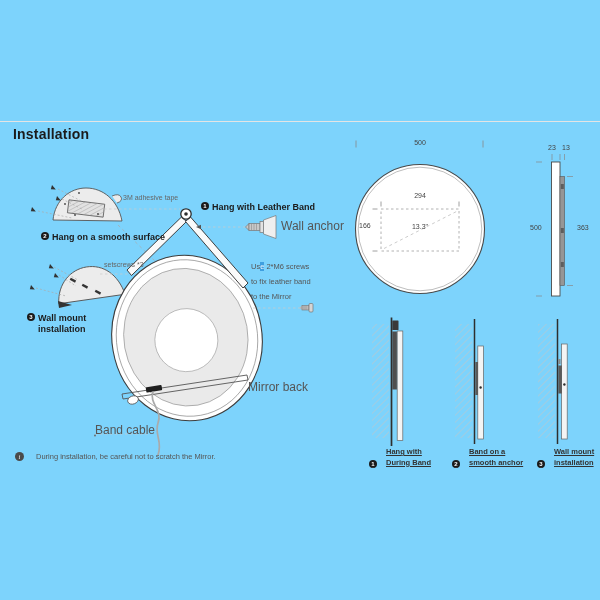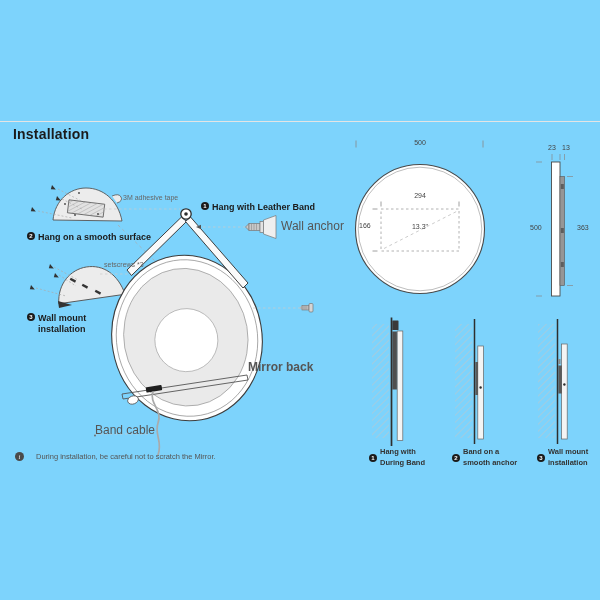--- a/index.html
+++ b/index.html
@@ -15,21 +15,21 @@
          background:#1b1b1b;color:#fff;font-size:6px;line-height:8px;text-align:center;font-weight:bold;}
   .step .lines{line-height:11px;}
   .dim{font-size:7px;color:#444;}
   .center{text-align:center;}
   .m6{font-size:7.5px;color:#555;line-height:15px;}
   .hl{background:#3f9fe0;color:#eaf4fc;}
   .footnote{display:flex;align-items:center;gap:12px;font-size:7.5px;color:#555;}
   .info-badge{flex:0 0 auto;display:inline-block;width:9px;height:9px;border-radius:50%;
               background:#4a4a4a;color:#fff;font-size:6.5px;line-height:9px;text-align:center;
               font-family:"Liberation Serif",serif;font-style:italic;}
-  .mount-label{display:flex;align-items:center;gap:3px;font-size:7.5px;font-weight:600;color:#333;}
+  .mount-label{display:flex;align-items:flex-end;gap:9px;font-size:7.5px;font-weight:600;color:#333;text-decoration:underline;}
   .mount-label .lines{line-height:10.5px;}
   svg{position:absolute;left:0;top:0;}
 </style>
 </head>
 <body>
 
 <div class="page">
   <div class="top-rule"></div>
 
   <svg width="600" height="600" viewBox="0 0 600 600">
@@ -175,21 +175,21 @@
       <rect x="558.3" y="359" width="2.2" height="5" fill="#8a8a8a"></rect>
       <rect x="558.3" y="365.5" width="3.6" height="28" fill="#5a5a5a"></rect>
       <circle cx="564.4" cy="384.5" r="1.2" fill="#2e2e2e"></circle>
     </g>
   </svg>
 
   <div class="abs page-title">Installation</div>
 
   <div class="abs small-label" style="left:123px;top:194px;">3M adhesive tape</div>
 
-  <div class="abs step" style="left:27px;top:232px;">
+  <div class="abs step" style="left:41px;top:232px;">
     <span class="badge">2</span>
     <span>Hang on a smooth surface</span>
   </div>
 
   <div class="abs small-label" style="left:104px;top:261px;">setscrews *3</div>
 
   <div class="abs step" style="left:27px;top:313px;">
     <span class="badge">3</span>
     <span class="lines">
       <span style="display:block;">Wall mount</span>
@@ -197,22 +197,27 @@
     </span>
   </div>
 
   <div class="abs step" style="left:201px;top:202px;">
     <span class="badge">1</span>
     <span>Hang with Leather Band</span>
   </div>
 
   <div class="abs mid-label" style="left:281px;top:219px;">Wall anchor</div>
 
-
-  <div class="abs mid-label" style="left:248px;top:360px;font-weight:bold;">Mirror back</div>
+  <div class="abs m6" style="left:251px;top:259px;">
+    <span>Us</span><span class="hl">e</span><span> 2*M6 screws</span><br>
+    <span>to fix leather band</span><br>
+    <span>to the Mirror</span>
+  </div>
+
+  <div class="abs mid-label" style="left:248px;top:380px;">Mirror back</div>
   <div class="abs mid-label" style="left:95px;top:423px;">Band cable</div>
 
   <div class="abs footnote" style="left:15px;top:452px;">
     <span class="info-badge">i</span>
     <span>During installation, be careful not to scratch the Mirror.</span>
   </div>
 
   <div class="abs dim center" style="left:404px;top:139px;width:32px;">500</div>
   <div class="abs dim center" style="left:402px;top:192px;width:36px;">294</div>
   <div class="abs dim" style="left:359px;top:222px;">166</div>

